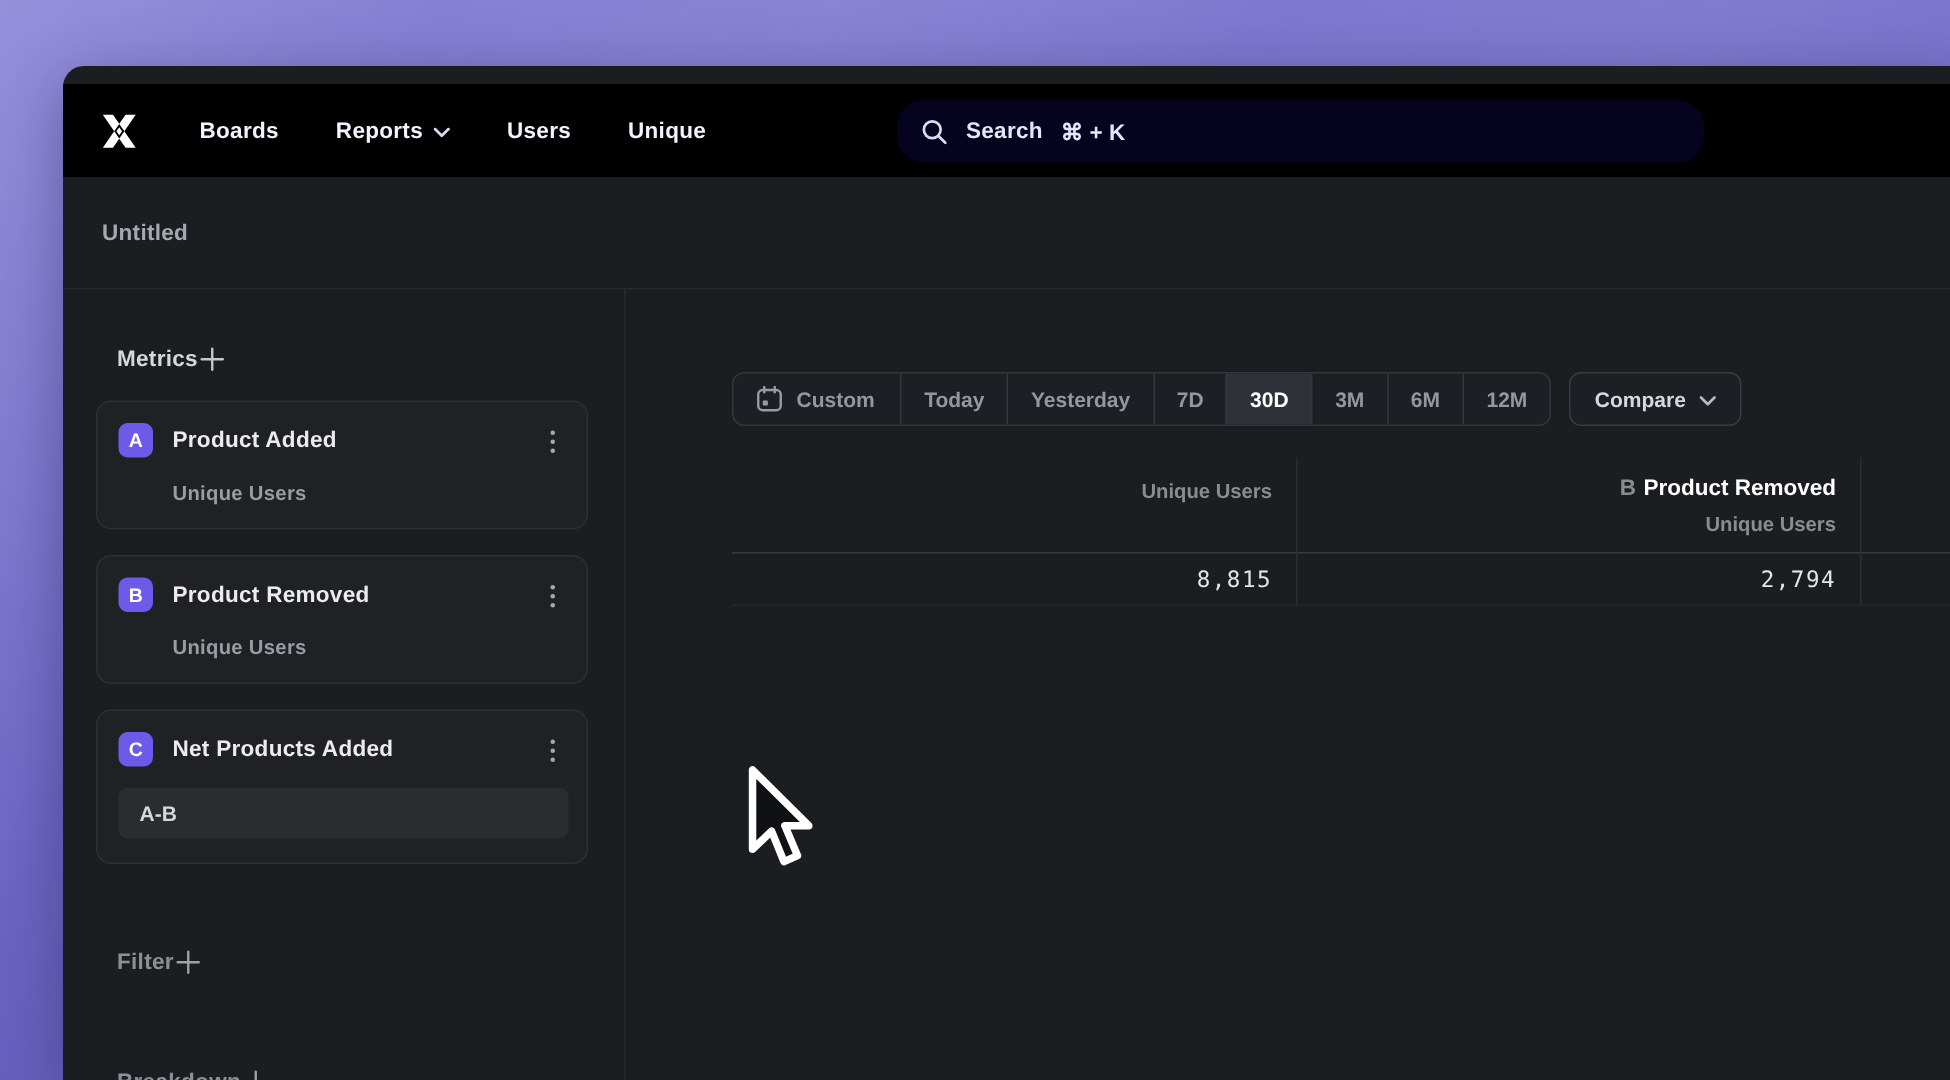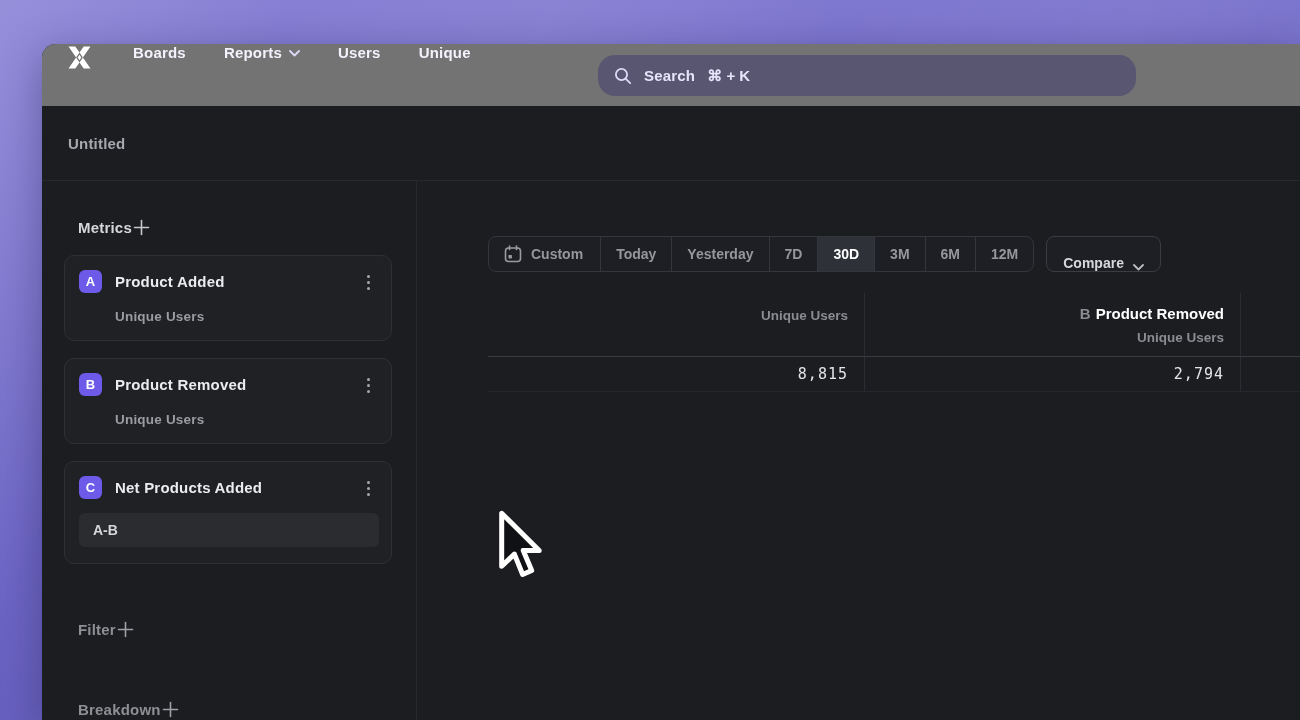--- a/index.html
+++ b/index.html
@@ -15,23 +15,24 @@
   
   .window {
     position:absolute; left:42px; top:44px; right:0; bottom:0;
     background:#1b1d21; border-top-left-radius:14px; overflow:hidden;
     box-shadow:0 10px 40px rgba(20,16,60,0.35);
     display:flex; flex-direction:column;
   }
 
   
   .topnav {
-    height:62px; flex:0 0 62px; background:#737373;
-    display:flex; align-items:flex-start; position:relative;
+    height:62px; flex:0 0 62px; background:#000000;
+    display:flex; align-items:center; position:relative;
     padding-left:24px;
+    margin-top:12px;
   }
   .logo { width:27px; height:27px; display:block; }
   .nav-items { display:flex; align-items:center; margin-left:40px; gap:38px; }
   .nav-item {
     color:#f3f2fd; font-size:15px; font-weight:700; letter-spacing:0.2px;
     display:flex; align-items:center; gap:7px; cursor:pointer;
   }
   .nav-chevron { width:11px; height:7px; display:block; margin-top:2px; }
   .searchbar {
     position:absolute; left:556px; top:11px; width:538px; height:41px;
@@ -98,21 +99,21 @@
   .range-seg {
     display:flex; align-items:center; gap:9px; padding:0 15px;
     color:#96979c; font-size:14px; font-weight:600; cursor:pointer;
     border-left:1px solid #33363b; white-space:nowrap;
   }
   .range-seg:first-child { border-left:none; padding:0 17px 0 15px; }
   .range-seg.selected { background:#2e3137; color:#ffffff; font-weight:700; }
   .cal-icon { width:18px; height:18px; display:block; }
   .compare-btn {
     margin-left:12px; height:36px; border:1px solid #3a3c41; border-radius:8px;
-    display:flex; align-items:flex-end; gap:9px; padding:0 16px;
+    display:flex; align-items:center; gap:9px; padding:0 16px;
     color:#d7d8db; font-size:14px; font-weight:700; cursor:pointer; background:#1d1f24;
   }
   .compare-chevron { width:11px; height:7px; display:block; margin-top:2px; }
 
   .table {
     position:absolute; left:71px; right:0; top:112px;
     display:grid; grid-template-columns:377px 376px 1fr;
     grid-template-rows:64px 35px;
   }
   .th {

